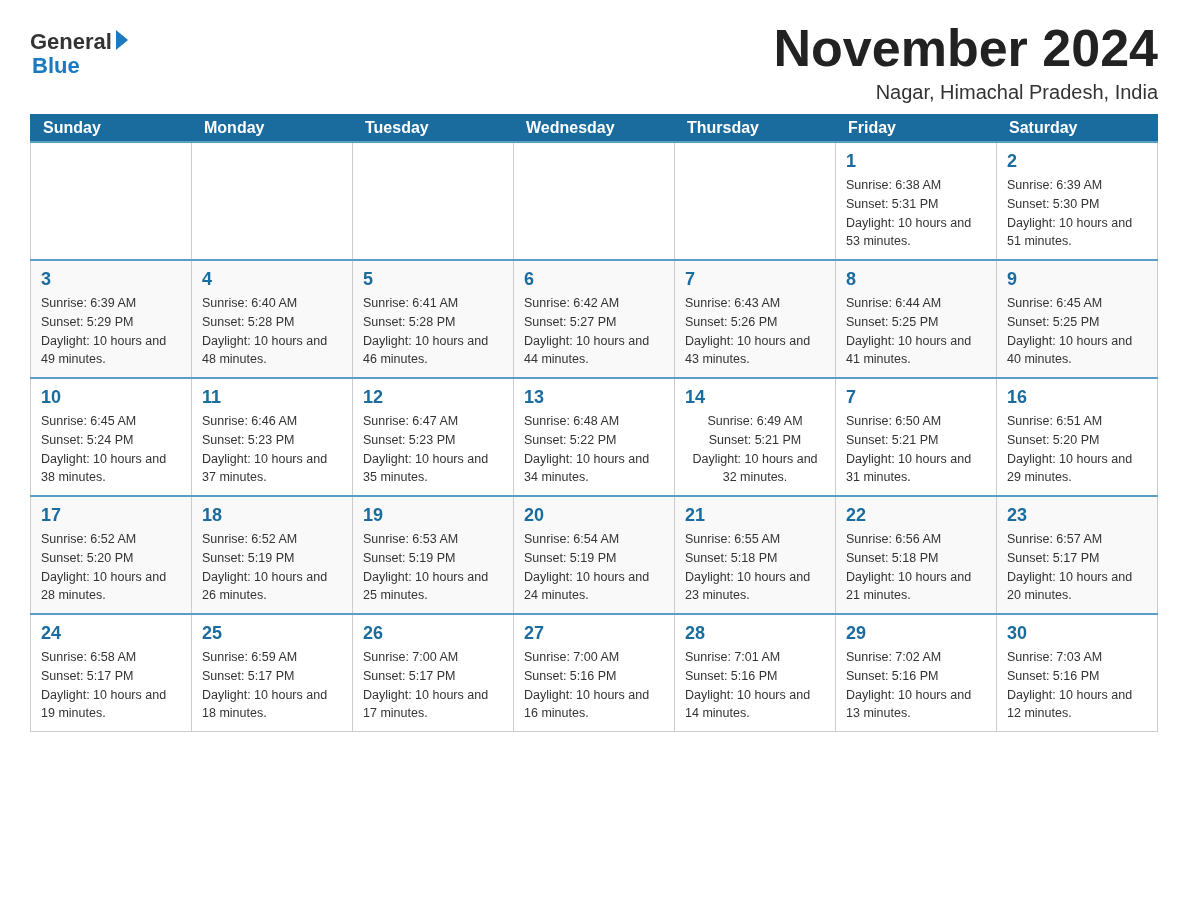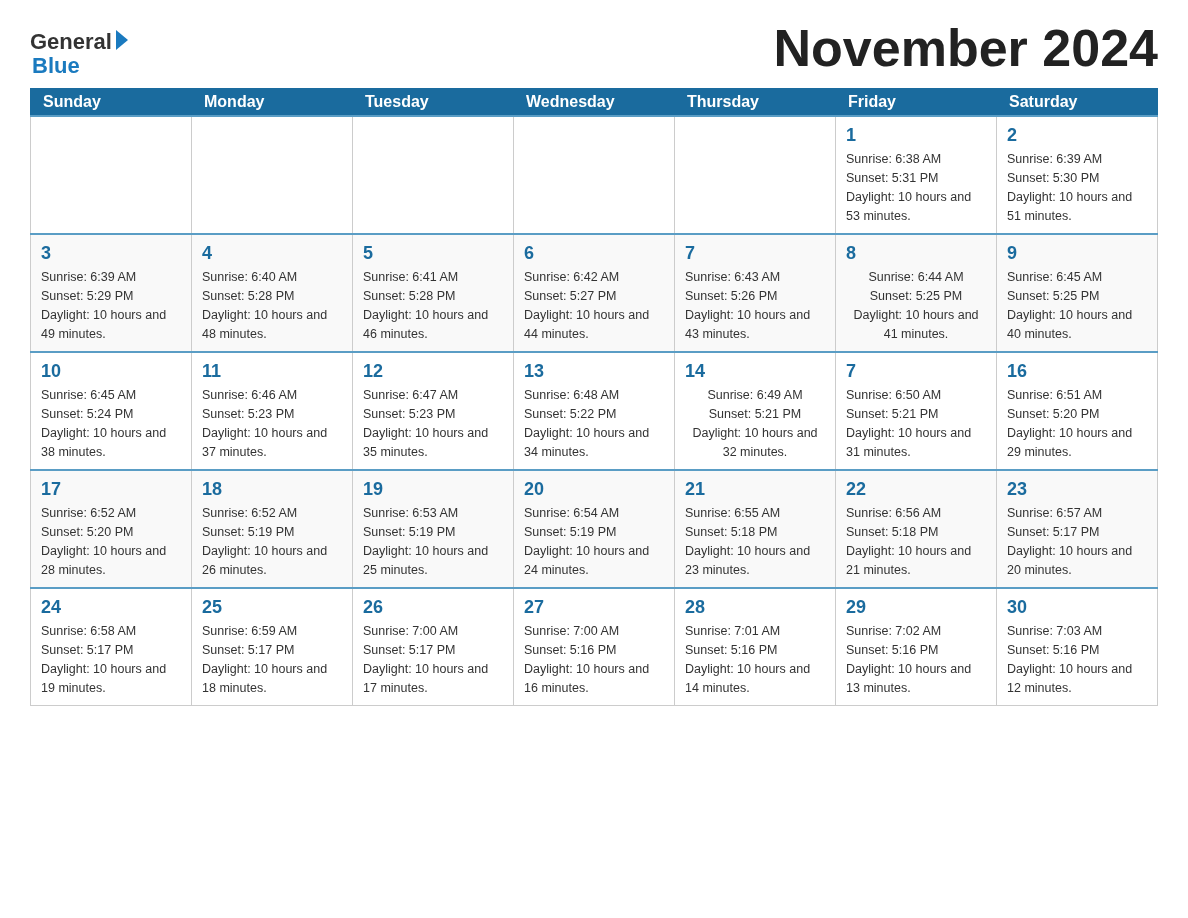--- a/index.html
+++ b/index.html
@@ -126,20 +126,21 @@
         <span class="logo-text">General</span>
         <span class="logo-arrow"></span>
       </div>
       <div style="display:flex;align-items:center;padding-left:2px;">
         <span class="logo-text logo-blue">Blue</span>
       </div>
     </div>
   </div>
   <div class="title-block">
     <div class="page-title">November 2024</div>
+    <div class="subtitle">Nagar, Himachal Pradesh, India</div>
   </div>
 </div>
 
 <table class="calendar">
   <thead>
     <tr>
     <th>Sunday</th>
         <th>Monday</th>
         <th>Tuesday</th>
         <th>Wednesday</th>
@@ -194,21 +195,21 @@
 Daylight: 10 hours and 44 minutes.</div>
         </td>
         <td>
           <span class="day-number">7</span>
           <div class="day-info" style="white-space: pre-line;">Sunrise: 6:43 AM
 Sunset: 5:26 PM
 Daylight: 10 hours and 43 minutes.</div>
         </td>
         <td>
           <span class="day-number">8</span>
-          <div class="day-info" style="white-space: pre-line; text-align: center;">Sunrise: 6:44 AM
+          <div class="day-info" style="white-space: pre-line;">Sunrise: 6:44 AM
 Sunset: 5:25 PM
 Daylight: 10 hours and 41 minutes.</div>
         </td>
         <td>
           <span class="day-number">9</span>
           <div class="day-info" style="white-space: pre-line;">Sunrise: 6:45 AM
 Sunset: 5:25 PM
 Daylight: 10 hours and 40 minutes.</div>
         </td>
       </tr>

